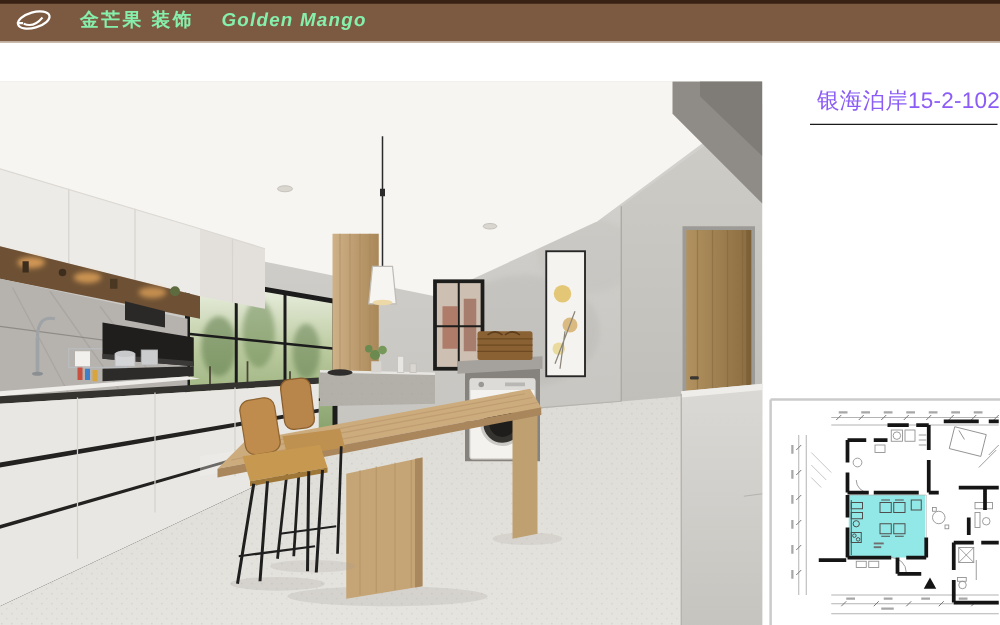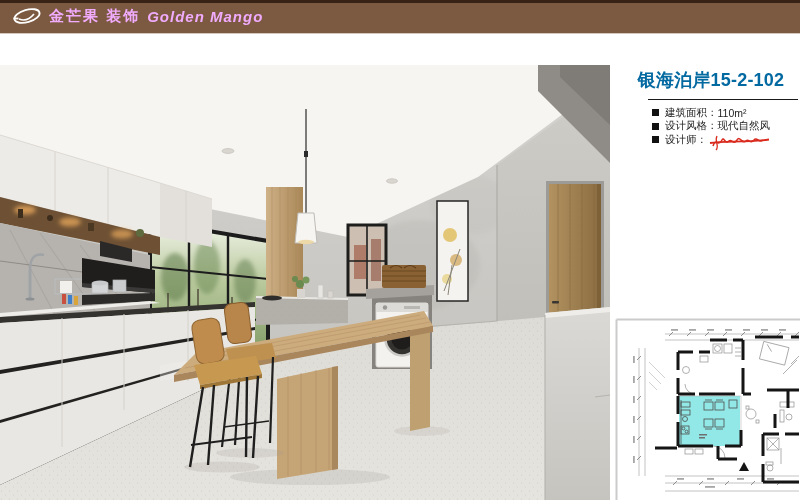--- a/index.html
+++ b/index.html
@@ -2,29 +2,29 @@
 <html><head>
 <meta charset="utf-8">
 <style>
   html,body{margin:0;padding:0;background:#ffffff;}
   .stage{position:relative;width:800px;height:500px;background:#ffffff;overflow:hidden;
          font-family:"Liberation Sans",sans-serif;}
   
   .topbar{position:absolute;left:0;top:0;width:800px;height:33px;background:#7c5a41;
           border-bottom:1px solid #d4c7bc;}
   .topbar .strip{position:absolute;left:0;top:0;width:800px;height:3px;background:#382215;}
-  .logo{position:absolute;left:12px;top:6px;display:flex;align-items:center;gap:7px;color:#f0abfc;}
+  .logo{position:absolute;left:12px;top:6px;display:flex;align-items:center;gap:22px;color:#86efac;}
   .brand-cn{font-size:15px;font-weight:bold;letter-spacing:2px;}
   .brand-en{font-size:15px;font-weight:bold;font-style:italic;letter-spacing:1px;text-align:right;}
   
   .photo{position:absolute;left:0;top:65px;width:610px;height:435px;overflow:hidden;}
   
   .info{position:absolute;left:612px;top:62px;width:188px;}
-  .title{margin:6px 0 0 10px;width:178px;text-align:center;font-size:18px;font-weight:700;
-         color:#0369a1;letter-spacing:.2px;}
+  .title{margin:6px 0 0 10px;width:178px;text-align:right;font-size:18px;font-weight:400;
+         color:#8b5cf6;letter-spacing:.2px;}
   .rule{margin:7px 0 0 36px;width:150px;height:0;border-top:1.6px solid #1a1a1a;}
   .specs{list-style:none;margin:6px 0 0 0;padding:0 0 0 40px;}
   .specs li{display:flex;align-items:center;height:13.5px;font-size:10.5px;color:#1d1d1d;}
   .bullet{display:inline-block;width:7px;height:7px;background:#111;margin-right:6px;flex:0 0 auto;}
   .spec-label{white-space:nowrap;}
   .spec-value{white-space:nowrap;}
   .sig{margin-left:2px;position:relative;top:2px;}
   
   .plan{position:absolute;left:615px;top:318px;width:185px;height:182px;background:#fff;}
 </style>
@@ -275,44 +275,20 @@
       </g>
     </svg>
 
     
     
   </div>
 
   <aside class="info">
     <h1 class="title">银海泊岸15-2-102</h1>
     <div class="rule"></div>
-    <ul class="specs">
-      <li>
-        <span class="bullet"></span>
-        <span class="spec-label">建筑面积：</span>
-        <span class="spec-value">110m²</span>
-      </li>
-      <li>
-        <span class="bullet"></span>
-        <span class="spec-label">设计风格：</span>
-        <span class="spec-value">现代自然风</span>
-      </li>
-      <li>
-        <span class="bullet"></span>
-        <span class="spec-label">设计师：</span>
-        <span class="spec-value"></span>
-        <svg class="sig" width="62" height="18" viewBox="0 0 62 18">
-          <g fill="none" stroke="#d92a1d">
-            <path d="M8,3 C5,8 11,13 7,17" stroke-width="1.3"></path>
-            <path d="M4,13 C7,4 9,15 13,7 C15,3 16,12 20,8 C23,5 24,13 28,7 C31,2 33,12 37,8 C40,5 41,12 45,7 C48,3 50,11 54,7" stroke-width="1.5"></path>
-            <path d="M1,10 C15,8 40,9.5 60,6.5" stroke-width="1.8"></path>
-          </g>
-        </svg>
-      </li>
-    </ul>
   </aside>
 
   <div class="plan">
     <svg width="185" height="182" viewBox="0 0 185 182">
 
       <path d="M1.5,1.5 H185 M1.5,1.5 V182" stroke="#cbcbcb" stroke-width="2" fill="none"></path>
 
       <rect x="64" y="78" width="61" height="50" fill="#7fe4e2" opacity=".85"></rect>
 
       <g stroke="#9a9a9a" stroke-width=".6" fill="none">

